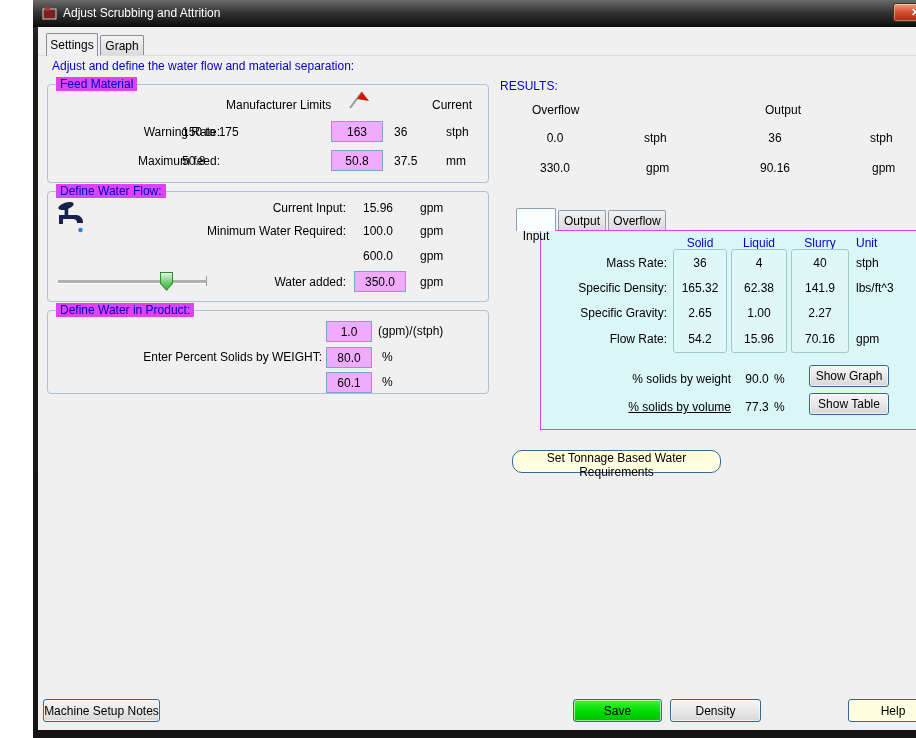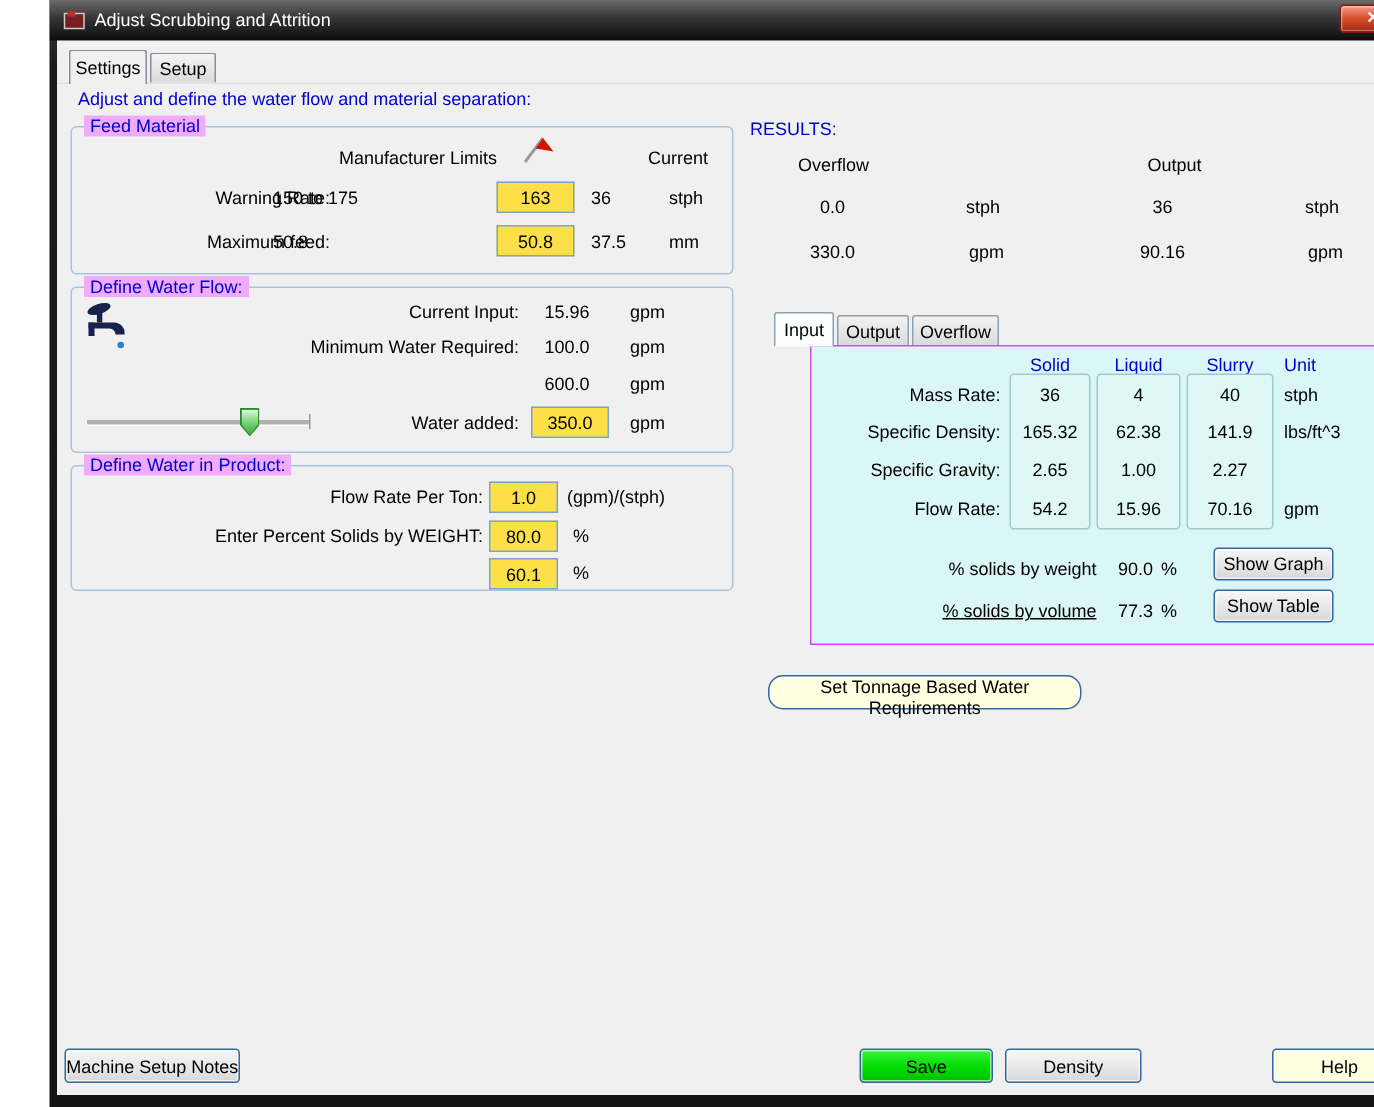--- a/index.html
+++ b/index.html
@@ -11,27 +11,27 @@
   .close{position:absolute;right:11px;top:3px;width:45px;height:19px;border-radius:3px;border:1px solid #7e1c0c;background:linear-gradient(#f59e8c,#d9512f 45%,#a52a12);box-shadow:inset 0 0 0 1px rgba(255,255,255,.35);color:#fff;font-size:11px;font-weight:bold;text-align:center;line-height:17px;padding:0;}
   .client{position:absolute;left:5px;top:27px;width:906px;height:703px;background:#f0f0f0;}
   .t{position:absolute;white-space:nowrap;}
   .r{text-align:right;}
   .c{text-align:center;}
   .blue{color:#0000cc;}
   .tabline{position:absolute;left:0;top:28px;width:906px;height:1px;background:#dedede;}
   .tab{position:absolute;box-sizing:border-box;border:1px solid #898c95;border-bottom:none;border-radius:2px 2px 0 0;background:linear-gradient(#f4f4f4,#dadada);text-align:center;font-size:12px;padding-top:3px;}
   .tab.active{background:#f0f0f0;z-index:3;padding-top:4px;}
   .grp{position:absolute;box-sizing:border-box;border:1px solid #a9c3da;border-radius:4px;}
-  .grp-title{position:absolute;top:-8px;left:8px;background:#f0abfc;padding:0 4px;color:#0000cc;white-space:nowrap;}
-  .inp{position:absolute;box-sizing:border-box;height:21px;border:1px solid #7da2ce;background:#fde047;text-align:center;font:12px "Liberation Sans",sans-serif;padding:0;}
+  .grp-title{position:absolute;top:-8px;left:8px;background:#d946ef;padding:0 4px;color:#0000cc;white-space:nowrap;}
+  .inp{position:absolute;box-sizing:border-box;height:21px;border:1px solid #7da2ce;background:#f0abfc;text-align:center;font:12px "Liberation Sans",sans-serif;padding:0;}
   .btn{position:absolute;box-sizing:border-box;border:1px solid #33689b;border-radius:3px;background:linear-gradient(#f6f6f6,#eaeaea 45%,#d8d8d8);box-shadow:inset 0 0 0 1px rgba(255,255,255,.6);font:12px "Liberation Sans",sans-serif;color:#000;padding:0;text-align:center;}
   .btn.yellow{background:#ffffe1;}
   .btn.green{background:linear-gradient(#3bf53b,#00dc00 55%,#00c000);}
   .stab{position:absolute;box-sizing:border-box;border:1px solid #8fa0ad;border-bottom:none;border-radius:2px 2px 0 0;background:linear-gradient(#f2f2f2,#d9d9d9);text-align:center;padding-top:3px;}
-  .stab.active{background:#fbfeff;z-index:3;padding-top:4px;}
+  .stab.active{background:#fbfeff;z-index:3;padding-top:20px;}
   .panel{position:absolute;left:502px;top:203px;width:421px;height:200px;box-sizing:border-box;background:#daf6f6;border:1px solid #d946ef;}
   .colbox{position:absolute;top:18px;height:104px;box-sizing:border-box;border:1px solid #a0c9c9;border-radius:3px;background:rgba(255,255,255,.18);}
   .track{position:absolute;height:3px;background:#b0b0b0;border-bottom:1px solid #fff;}
   .tick{position:absolute;width:1px;height:10px;background:#9a9a9a;}
   .thumb-outer{position:absolute;width:13px;height:19px;clip-path:polygon(0 0,100% 0,100% 60%,50% 100%,0 60%);background:#2f8a2f;}
   .thumb-inner{position:absolute;left:1px;top:1px;right:1px;bottom:1px;clip-path:polygon(0 0,100% 0,100% 58%,50% 100%,0 58%);background:linear-gradient(#e2f7e2,#6fd06f 55%,#3aab3a);}
 </style>
 </head>
 <body>
 
@@ -45,21 +45,21 @@
         </svg>
     </span>
     <span class="title-text">Adjust Scrubbing and Attrition</span>
     <button class="close">✕</button>
   </div>
 
   <div class="client">
 
     <div class="tabline"></div>
     <div class="tab active" style="left:8px;top:6px;width:52px;height:23px;">Settings</div>
-    <div class="tab" style="left:62px;top:8px;width:44px;height:20px;">Setup</div>
+    <div class="tab" style="left:62px;top:8px;width:44px;height:20px;">Graph</div>
 
     <div class="t blue" style="left:14px;top:32px;">Adjust and define the water flow and material separation:</div>
 
     <div class="grp" style="left:9px;top:57px;width:442px;height:99px;">
       <span class="grp-title">Feed Material</span>
       <span class="t" style="left:178px;top:13px;">Manufacturer Limits</span>
       <span class="t" style="left:298px;top:5px;">
         <svg width="24" height="20" viewBox="0 0 24 20">
             <line x1="4" y1="18" x2="16" y2="2" stroke="#9a9a9a" stroke-width="2"></line>
             <path d="M16 2 L23 11 L11 9 Z" fill="#d11500"></path>
@@ -110,21 +110,20 @@
       <div class="track" style="left:10px;top:88px;width:148px;"></div>
       <div class="tick" style="left:158px;top:84px;"></div>
       <div class="thumb-outer" style="left:112px;top:80px;">
           <div class="thumb-inner"></div>
         </div>
     </div>
 
     <div class="grp" style="left:9px;top:283px;width:442px;height:84px;">
       <span class="grp-title">Define Water in Product:</span>
 
-      <span class="t r" style="left:20px;top:13px;width:254px;">Flow Rate Per Ton:</span>
       <input class="inp" style="left: 278px; top: 10px; width: 46px;" value="1.0">
       <span class="t" style="left:330px;top:13px;">(gpm)/(stph)</span>
 
       <span class="t r" style="left:20px;top:39px;width:254px;">Enter Percent Solids by WEIGHT:</span>
       <input class="inp" style="left: 278px; top: 36px; width: 46px;" value="80.0">
       <span class="t" style="left:334px;top:39px;">%</span>
 
       <input class="inp" style="left: 278px; top: 61px; width: 46px;" value="60.1">
       <span class="t" style="left:334px;top:64px;">%</span>
     </div>

